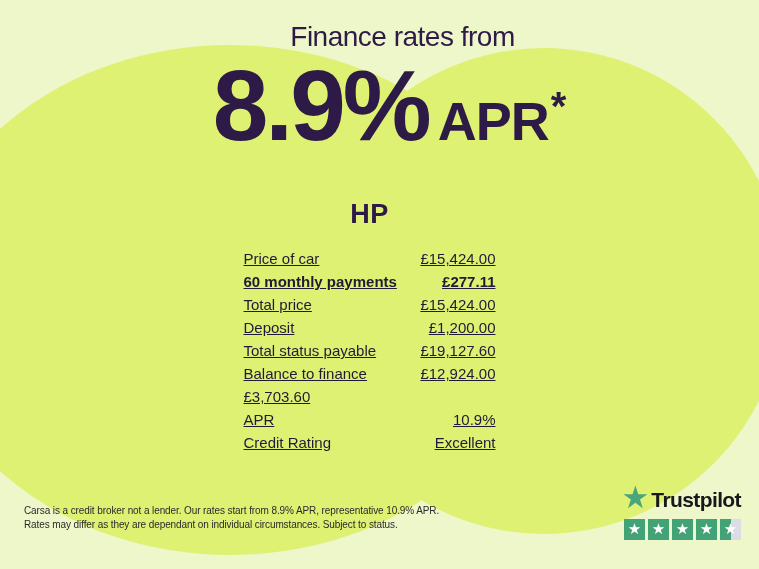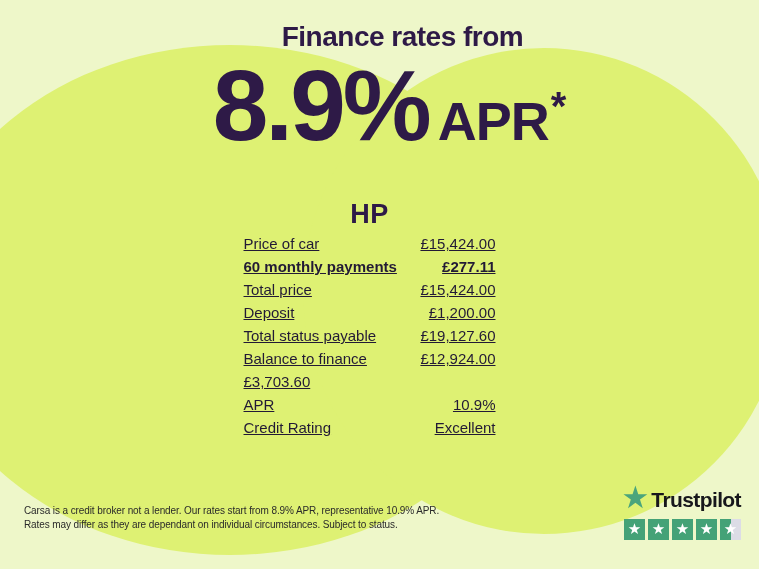--- a/index.html
+++ b/index.html
@@ -20,35 +20,35 @@
     background:var(--bg);
     font-family:"Liberation Sans", sans-serif;
   }
   .circle{position:absolute;border-radius:50%;background:var(--circle);}
   .circle-left{left:-80px;top:45px;width:620px;height:510px;}
   .circle-right{left:303px;top:48px;width:482px;height:486px;}
   .content{position:relative;z-index:1;}
 
   .title{
     margin:0;padding-top:21px;text-align:center;
-    font-size:28px;font-weight:700;letter-spacing:-0.5px;
+    font-size:28px;font-weight:400;letter-spacing:-0.5px;
     color:var(--purple);
     padding-left:46px;
   }
   .rate-line{
     display:flex;justify-content:center;align-items:baseline;
     margin-top:2px;color:var(--purple);
   }
   .rate-value{font-size:100px;font-weight:800;letter-spacing:-3px;line-height:1;margin-left:20px;}
   .rate-unit{font-size:54px;font-weight:800;letter-spacing:-1px;margin-left:9px;line-height:1;}
   .rate-asterisk{font-size:40px;font-weight:800;margin-left:2px;transform:translateY(-20px);display:inline-block;}
 
   .finance-card{width:252px;margin:44px auto 0;transform:translateX(-10px);}
   .product-title{
-    margin:0 0 2px;text-align:center;
+    margin:0 0 17px;text-align:center;
     font-size:27px;font-weight:700;letter-spacing:0.5px;
     color:var(--purple);
   }
   .finance-table{display:block;}
   .finance-row{
     display:flex;justify-content:space-between;align-items:baseline;
     font-size:15px;line-height:23px;color:var(--table-text);text-decoration:underline;
   }
   .finance-row.bold{font-weight:700;}
   .finance-row .row-value{text-align:center;}

